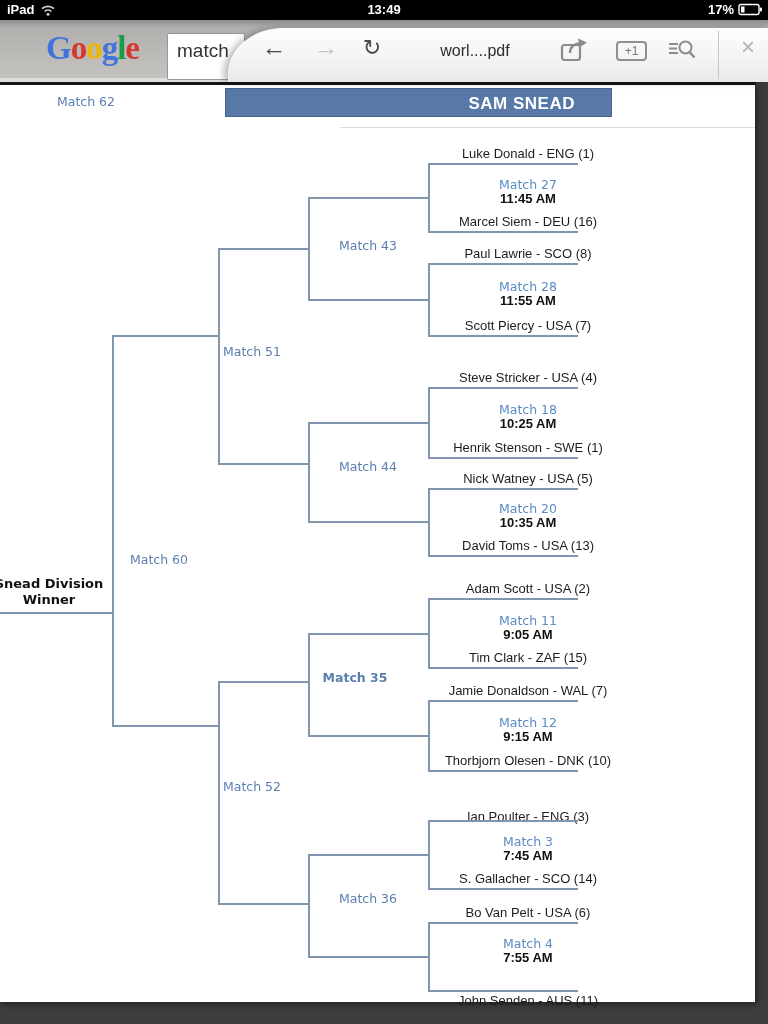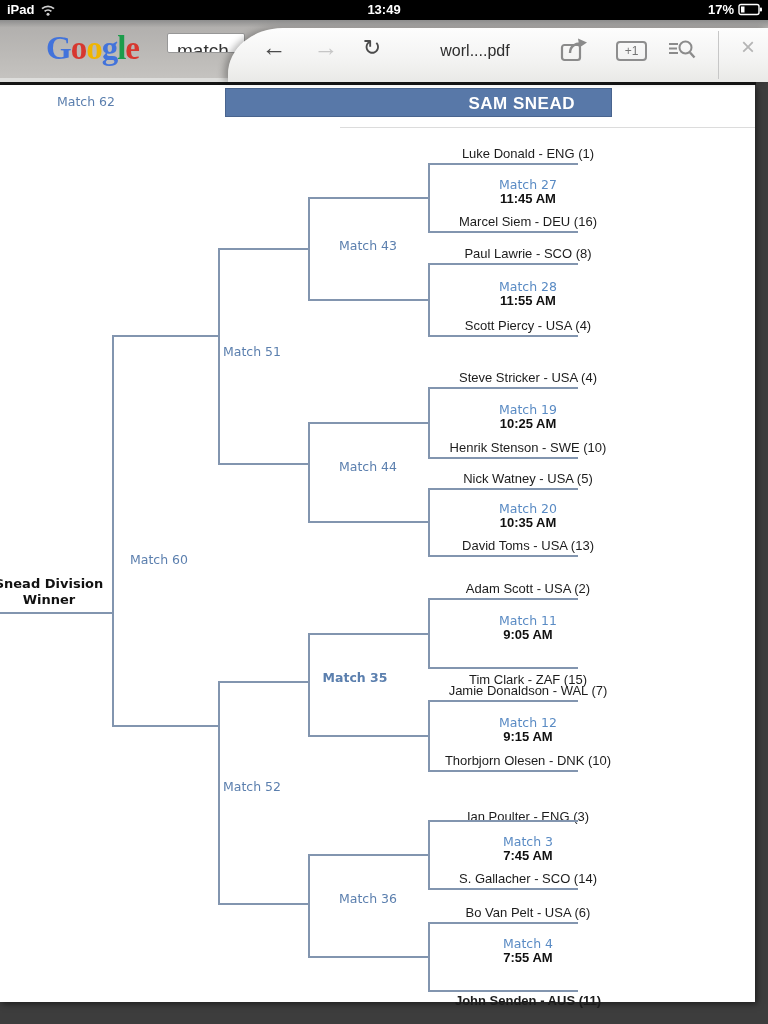--- a/index.html
+++ b/index.html
@@ -10,21 +10,21 @@
   .status-bar { position:absolute; left:0; top:0; width:768px; height:20px; background:#000; color:#fff; z-index:30; }
   .sb-left { position:absolute; left:7px; top:2px; font-size:13px; font-weight:bold; display:flex; align-items:center; gap:6px; }
   .sb-time { position:absolute; left:0; right:0; top:2px; text-align:center; font-size:13px; font-weight:bold; }
   .sb-right { position:absolute; right:5px; top:2px; font-size:13px; font-weight:bold; display:flex; align-items:center; gap:4px; }
 
   
   .chrome { position:absolute; left:0; top:20px; width:768px; height:62px; z-index:20;
             background:linear-gradient(#8d8d8d 0%, #b2b0ae 12%, #bdbbb8 60%, #c6c4c1 100%); }
   .chrome-bottom-strip { position:absolute; left:0; bottom:0; width:100%; height:4px; background:#dededc; }
   .google-logo { position:absolute; left:46px; top:10px; font-family:"Liberation Serif", serif; font-weight:bold; font-size:33px; letter-spacing:-1px; }
-  .match-box { position:absolute; left:167px; top:13px; width:78px; height:20px; background:#fff; border:1px solid #979797; border-radius:2px; font-size:19px; color:#333; padding:6px 0 0 9px; overflow:hidden; white-space:nowrap; }
+  .match-box { position:absolute; left:167px; top:13px; width:78px; height:47px; background:#fff; border:1px solid #979797; border-radius:2px; font-size:19px; color:#333; padding:6px 0 0 9px; overflow:hidden; white-space:nowrap; }
   .tab { position:absolute; left:228px; top:8px; width:540px; height:54px;
          background:linear-gradient(#fdfdfd, #f3f3f2 60%, #e9e9e7);
          border-top-left-radius:55px 46px; box-shadow:-4px 0 7px rgba(0,0,0,.28); }
   .tb { position:absolute; text-align:center; }
   .tb-back { left:32px; top:5px; width:28px; font-size:25px; line-height:28px; color:#4b4b4b; }
   .tb-fwd { left:84px; top:5px; width:28px; font-size:25px; line-height:28px; color:#c6c6c6; }
   .tb-reload { left:130px; top:7px; width:28px; font-size:22px; line-height:26px; color:#4b4b4b; }
   .tb-title { left:172px; top:13px; width:150px; font-size:16px; line-height:20px; color:#2e2e2e; }
   .tb-share { left:330px; top:8px; }
   .tb-plusone { left:388px; top:13px; width:31px; height:20px; border:2px solid #8e8e8e; border-radius:4px; font-size:12px; line-height:16px; color:#757575; }
@@ -130,32 +130,32 @@
     <div class="bl hline" style="left:428px; top:146px; width:150px;"></div>
     <div class="bl vline" style="left:428px; top:78px; height:70px;"></div>
     <div class="bl hline" style="left:308px; top:112px; width:120px;"></div>
 
     <div class="pn" style="left:433px; top:161px;">Paul Lawrie - SCO (8)</div>
     <div class="bl hline" style="left:428px; top:178px; width:150px;"></div>
     <div class="mi" style="top:194px;">
       <div class="ml">Match 28</div>
       <div class="mt">11:55 AM</div>
     </div>
-    <div class="pn" style="left:433px; top:233px;">Scott Piercy - USA (4)</div>
+    <div class="pn" style="left:433px; top:233px;">Scott Piercy - USA (7)</div>
     <div class="bl hline" style="left:428px; top:250px; width:150px;"></div>
     <div class="bl vline" style="left:428px; top:178px; height:74px;"></div>
     <div class="bl hline" style="left:308px; top:214px; width:120px;"></div>
 
     <div class="pn" style="left:433px; top:285px;">Steve Stricker - USA (4)</div>
     <div class="bl hline" style="left:428px; top:302px; width:150px;"></div>
     <div class="mi" style="top:317px;">
-      <div class="ml">Match 19</div>
+      <div class="ml">Match 18</div>
       <div class="mt">10:25 AM</div>
     </div>
-    <div class="pn" style="left:433px; top:355px;">Henrik Stenson - SWE (10)</div>
+    <div class="pn" style="left:433px; top:355px;">Henrik Stenson - SWE (1)</div>
     <div class="bl hline" style="left:428px; top:372px; width:150px;"></div>
     <div class="bl vline" style="left:428px; top:302px; height:72px;"></div>
     <div class="bl hline" style="left:308px; top:337px; width:120px;"></div>
 
     <div class="pn" style="left:433px; top:386px;">Nick Watney - USA (5)</div>
     <div class="bl hline" style="left:428px; top:403px; width:150px;"></div>
     <div class="mi" style="top:416px;">
       <div class="ml">Match 20</div>
       <div class="mt">10:35 AM</div>
     </div>
@@ -163,21 +163,21 @@
     <div class="bl hline" style="left:428px; top:470px; width:150px;"></div>
     <div class="bl vline" style="left:428px; top:403px; height:69px;"></div>
     <div class="bl hline" style="left:308px; top:436px; width:120px;"></div>
 
     <div class="pn" style="left:433px; top:496px;text-align:center;">Adam Scott - USA (2)</div>
     <div class="bl hline" style="left:428px; top:513px; width:150px;"></div>
     <div class="mi" style="top:528px;">
       <div class="ml">Match 11</div>
       <div class="mt">9:05 AM</div>
     </div>
-    <div class="pn" style="left:433px; top:565px;margin-top:22px;">Tim Clark - ZAF (15)</div>
+    <div class="pn" style="left:433px; top:565px;">Tim Clark - ZAF (15)</div>
     <div class="bl hline" style="left:428px; top:582px; width:150px;"></div>
     <div class="bl vline" style="left:428px; top:513px; height:71px;"></div>
     <div class="bl hline" style="left:308px; top:548px; width:120px;"></div>
 
     <div class="pn" style="left:433px; top:598px;">Jamie Donaldson - WAL (7)</div>
     <div class="bl hline" style="left:428px; top:615px; width:150px;"></div>
     <div class="mi" style="top:630px;">
       <div class="ml">Match 12</div>
       <div class="mt">9:15 AM</div>
     </div>
@@ -196,21 +196,21 @@
     <div class="bl hline" style="left:428px; top:803px; width:150px;"></div>
     <div class="bl vline" style="left:428px; top:735px; height:70px;"></div>
     <div class="bl hline" style="left:308px; top:769px; width:120px;"></div>
 
     <div class="pn" style="left:433px; top:820px;">Bo Van Pelt - USA (6)</div>
     <div class="bl hline" style="left:428px; top:837px; width:150px;"></div>
     <div class="mi" style="top:851px;">
       <div class="ml">Match 4</div>
       <div class="mt">7:55 AM</div>
     </div>
-    <div class="pn" style="left:433px; top:908px;font-weight:bold;">John Senden - AUS (11)</div>
+    <div class="pn" style="left:433px; top:908px;">John Senden - AUS (11)</div>
     <div class="bl hline" style="left:428px; top:905px; width:150px;"></div>
     <div class="bl vline" style="left:428px; top:837px; height:70px;"></div>
     <div class="bl hline" style="left:308px; top:871px; width:120px;"></div>
 
     <div class="bl vline" style="left:308px; top:112px; height:104px;"></div>
     <div class="olabel qf-label" style="left:308px; top:153px;">Match 43</div>
     <div class="bl hline" style="left:218px; top:163px; width:90px;"></div>
 
     <div class="bl vline" style="left:308px; top:337px; height:101px;"></div>
     <div class="olabel qf-label" style="left:308px; top:374px;">Match 44</div>

